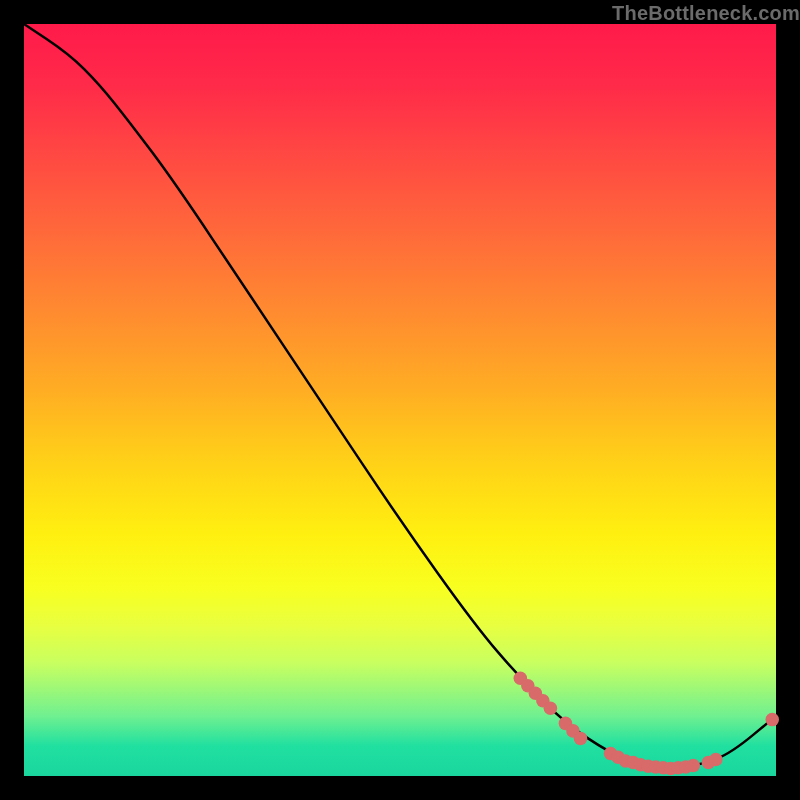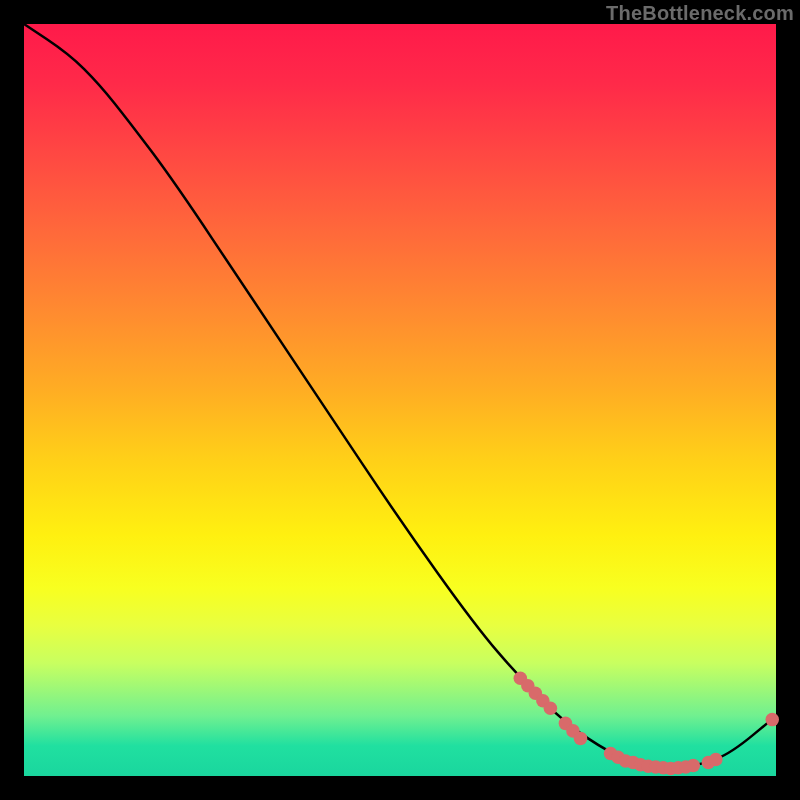--- a/index.html
+++ b/index.html
@@ -44,21 +44,21 @@
     position: absolute;
     left: 0;
     top: 0;
     width: 752px;
     height: 752px;
     overflow: visible;
   }
   .watermark {
     position: absolute;
     top: 2px;
-    right: 6px;
+    right: 0;
     font-family: Arial, Helvetica, sans-serif;
     font-size: 20px;
     font-weight: 600;
     color: #6b6b6b;
     letter-spacing: 0.2px;
     user-select: none;
   }
 </style>
 </head>
 <body>

